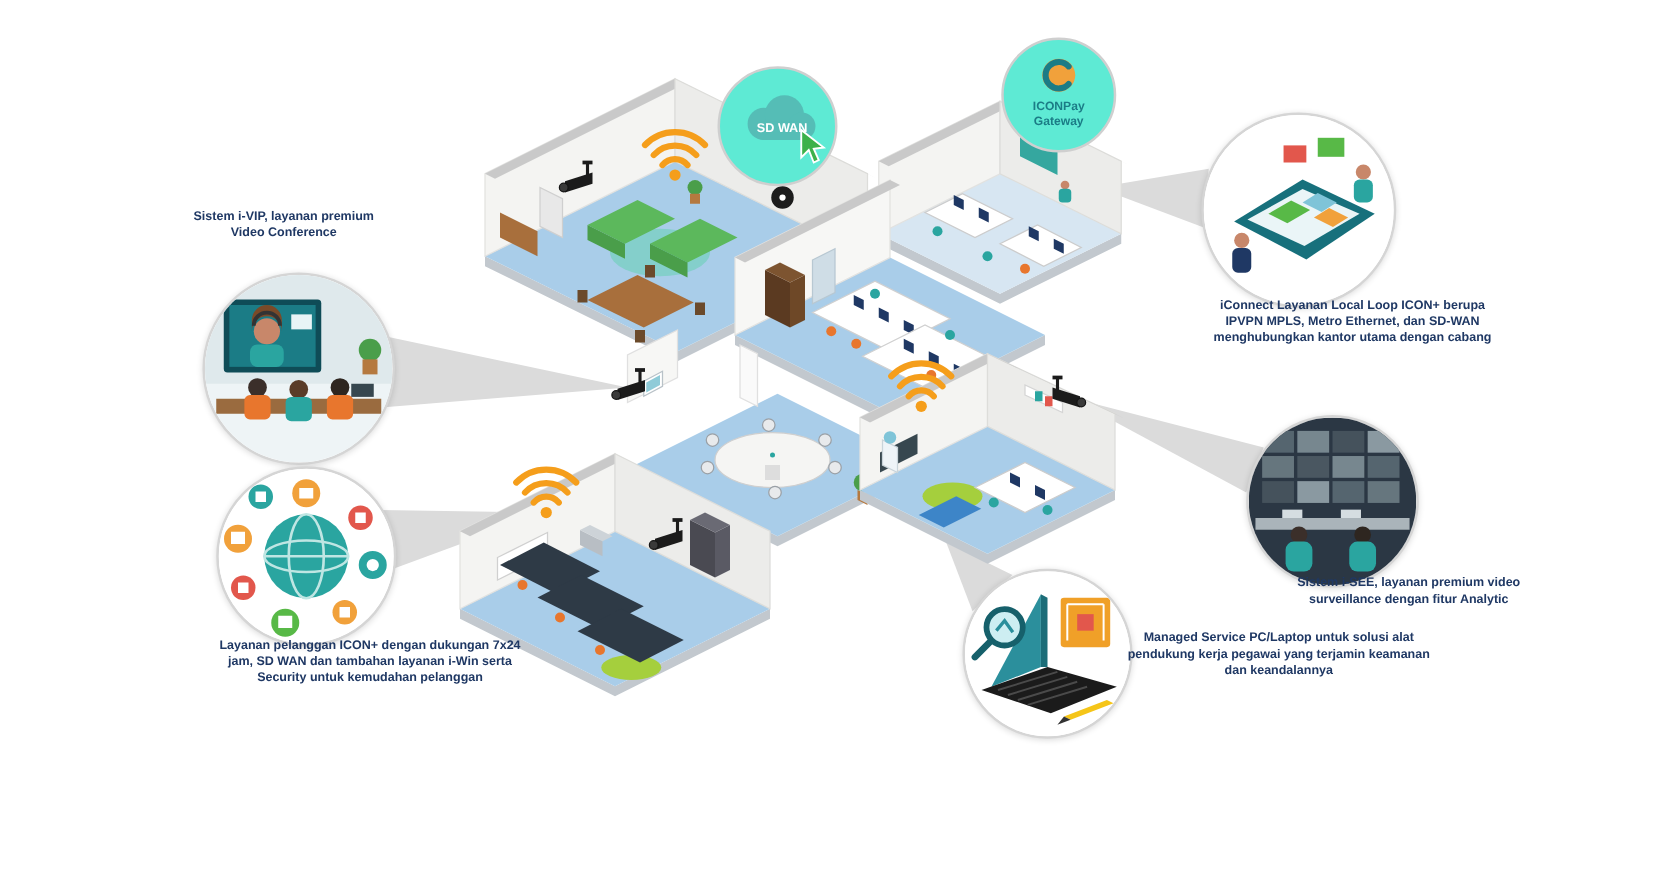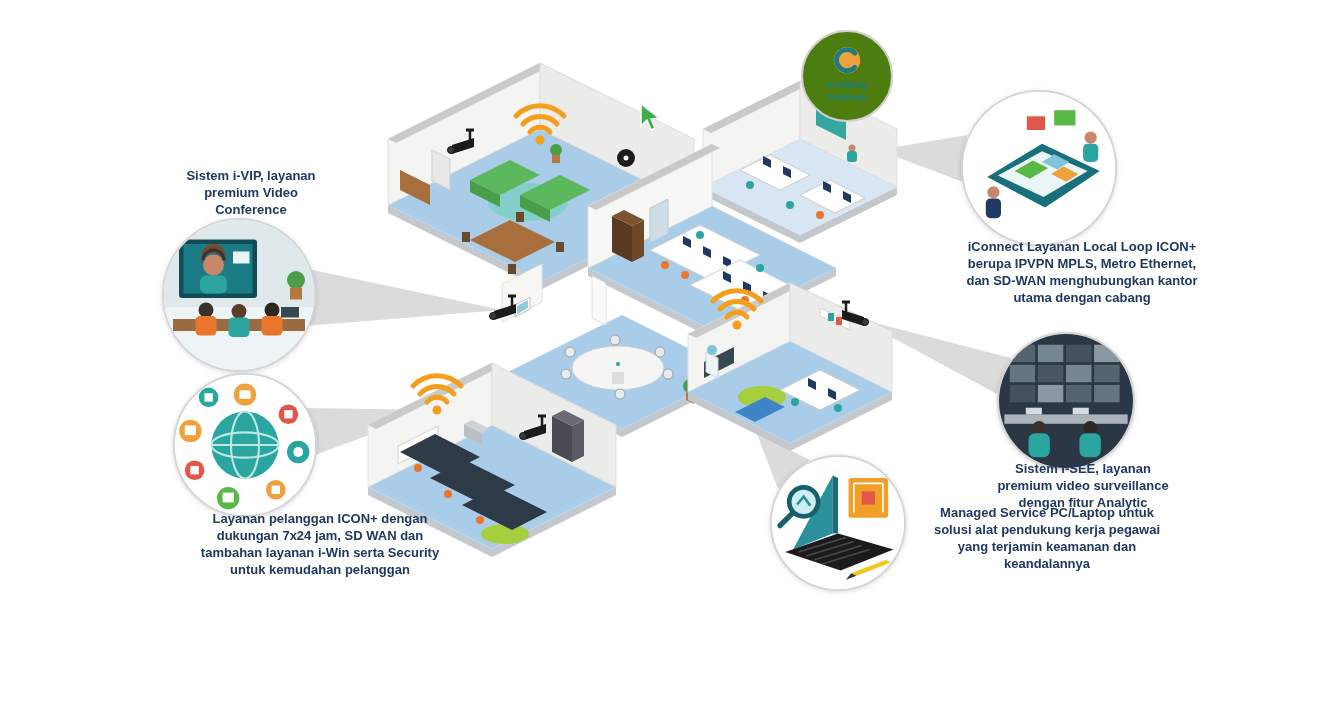--- a/index.html
+++ b/index.html
@@ -8,27 +8,27 @@
     background:#ffffff; font-family:"Liberation Sans", sans-serif;
   }
   .scene { position:absolute; left:0; top:0; width:1344px; height:701px; }
   .callout-circle {
     position:absolute; border-radius:50%; background:#ffffff;
     border:2px solid #d5d5d5; overflow:hidden;
     box-shadow:0 1px 5px rgba(0,0,0,0.15); z-index:3;
   }
   .callout-circle svg { width:100%; height:100%; display:block; }
   .badge {
-    position:absolute; border-radius:50%; background:#4d7c0f;
+    position:absolute; border-radius:50%; background:#5eead4;
     border:2px solid #cfcfcf; overflow:hidden; z-index:3;
   }
   .badge svg { width:100%; height:100%; display:block; }
   .label {
-    position:absolute; color:#1F3864; font-weight:bold; font-size:13px;
-    line-height:1.32; text-align:center; z-index:3;margin-left:24px;
+    position:absolute; color:#1F3864; font-weight:bold; font-size:10px;
+    line-height:1.32; text-align:center; z-index:3;
   }
   .cursor-wrap { position:absolute; z-index:4; }
   svg text { font-family:"Liberation Sans", sans-serif; }
 </style>
 </head>
 <body>
 
 <div class="stage">
 
   <svg class="scene" viewBox="0 0 1344 701">
@@ -196,20 +196,29 @@
       <polygon points="430,478 465,460 515,485 480,503" fill="#2e3a46"></polygon>
       <polygon points="462,505 497,487 547,512 512,530" fill="#2e3a46"></polygon>
       <circle cx="418" cy="468" r="4" fill="#e8762d"></circle>
       <circle cx="448" cy="494" r="4" fill="#e8762d"></circle>
       <circle cx="480" cy="520" r="4" fill="#e8762d"></circle>
       <use href="#wifi-shape" transform="translate(437,410)"></use>
       <use href="#cctv-shape" transform="translate(534,432) scale(-1,1)"></use>
     </g>
   </svg>
 
+  <div class="badge" style="left:574px; top:53px; width:92px; height:92px;">
+    <svg viewBox="0 0 100 100">
+      <circle cx="38" cy="48" r="14" fill="#55bdb6"></circle>
+      <circle cx="56" cy="40" r="17" fill="#55bdb6"></circle>
+      <circle cx="71" cy="50" r="12" fill="#55bdb6"></circle>
+      <rect x="30" y="46" width="48" height="16" rx="8" fill="#55bdb6"></rect>
+      <text x="54" y="55" text-anchor="middle" font-size="11" font-weight="bold" fill="#ffffff">SD WAN</text>
+    </svg>
+  </div>
 
   <div class="cursor-wrap" style="left:638px; top:102px; width:24px; height:30px;">
     <svg viewBox="0 0 24 30">
       <polygon points="3,2 3,24 9,18 13,28 17,26 13,17 21,16" fill="#3cb14a" stroke="#ffffff" stroke-width="1.5"></polygon>
     </svg>
   </div>
 
   <div class="badge" style="left:801px; top:30px; width:88px; height:88px;">
     <svg viewBox="0 0 100 100">
       <circle cx="50" cy="32" r="15" fill="#f1a13b"></circle>
@@ -324,17 +333,17 @@
       <circle cx="24" cy="34" r="11" fill="#cdeef2" stroke="#16606b" stroke-width="3.5"></circle>
       <line x1="15" y1="43" x2="6" y2="52" stroke="#16606b" stroke-width="4" stroke-linecap="round"></line>
       <path d="M 19 36 L 24 30 L 29 37" stroke="#2b8f9c" stroke-width="2" fill="none"></path>
       <polygon points="60,88 86,78 90,80 64,90" fill="#f5c518"></polygon>
       <polygon points="60,88 64,90 56,93" fill="#333333"></polygon>
     </svg>
   </div>
 
   <div class="label" style="left:145px; top:167px; width:164px;">Sistem i-VIP, layanan premium Video Conference</div>
   <div class="label" style="left:170px; top:510px; width:252px;">Layanan pelanggan ICON+ dengan dukungan 7x24 jam, SD WAN dan tambahan layanan i-Win serta Security untuk kemudahan pelanggan</div>
-  <div class="label" style="left:940px; top:238px; width:236px;">iConnect Layanan Local Loop ICON+ berupa IPVPN MPLS, Metro Ethernet, dan SD-WAN menghubungkan kantor utama dengan cabang</div>
-  <div class="label" style="left:964px; top:460px; width:190px;">Sistem i-SEE, layanan premium video surveillance dengan fitur Analytic</div>
+  <div class="label" style="left:964px; top:238px; width:236px;">iConnect Layanan Local Loop ICON+ berupa IPVPN MPLS, Metro Ethernet, dan SD-WAN menghubungkan kantor utama dengan cabang</div>
+  <div class="label" style="left:1032px; top:460px; width:190px;">Sistem i-SEE, layanan premium video surveillance dengan fitur Analytic</div>
   <div class="label" style="left:901px; top:504px; width:244px;">Managed Service PC/Laptop untuk solusi alat pendukung kerja pegawai yang terjamin keamanan dan keandalannya</div>
 
 </div>
 
 </body></html>

